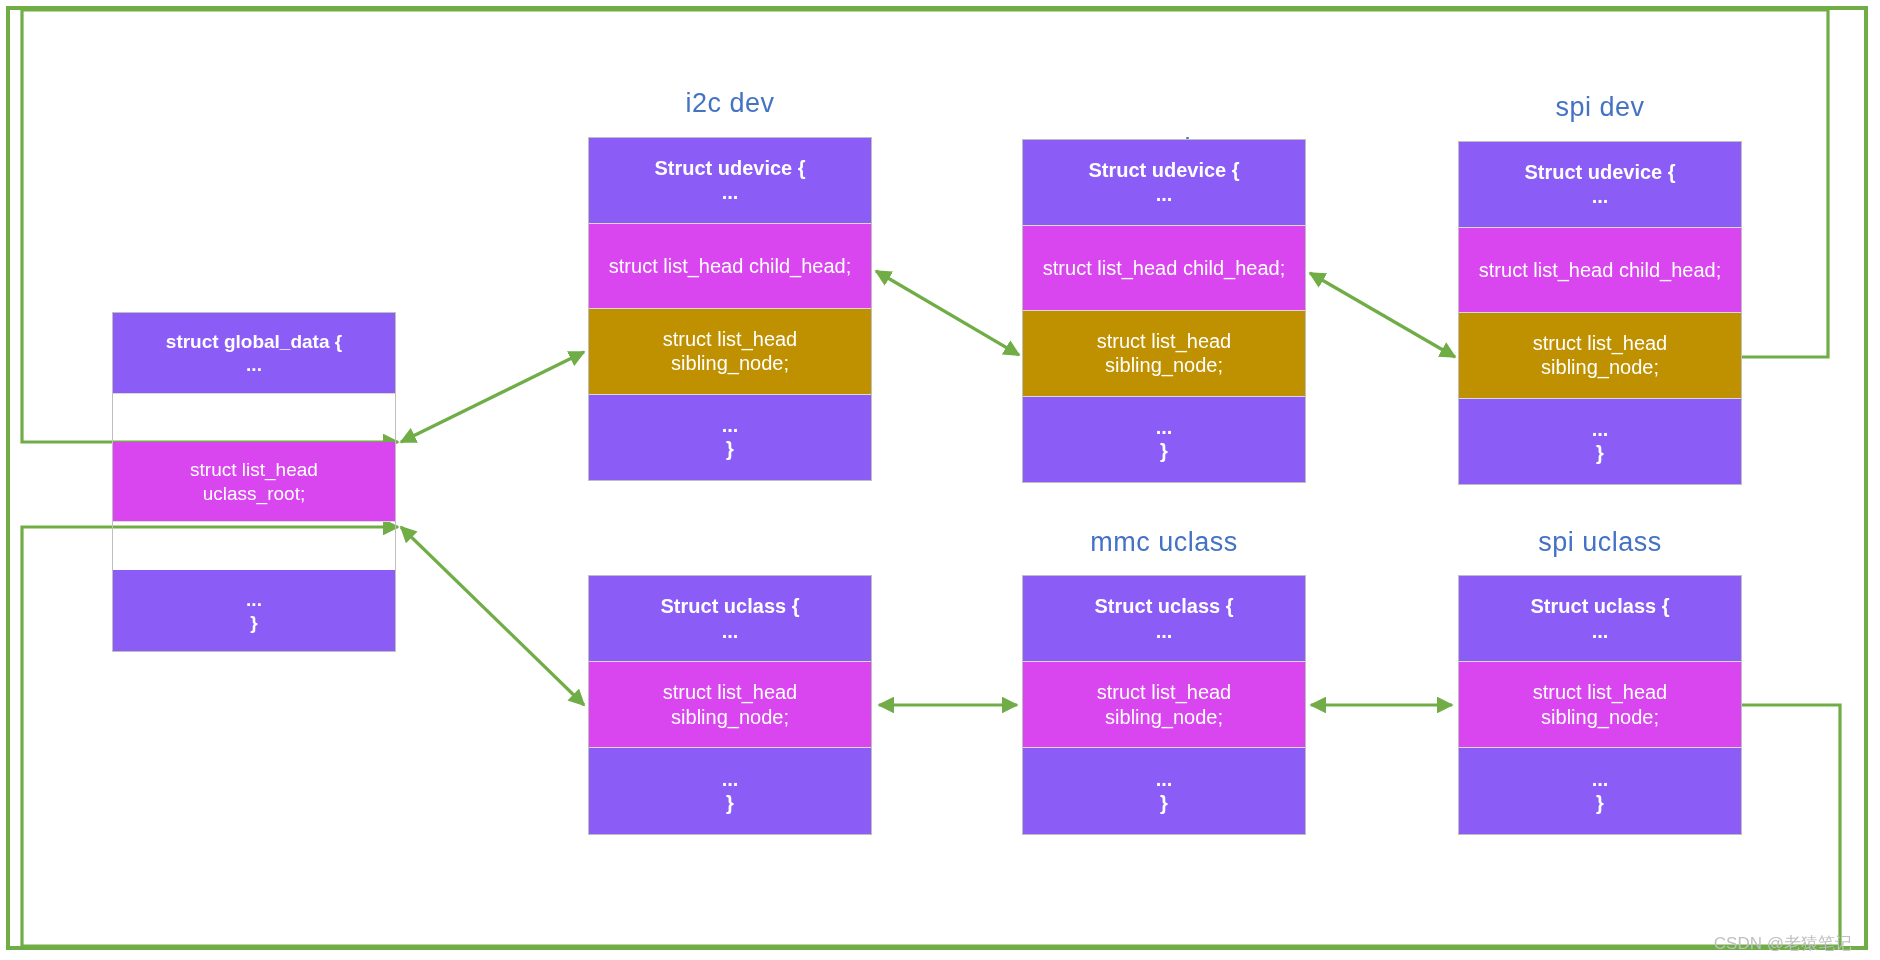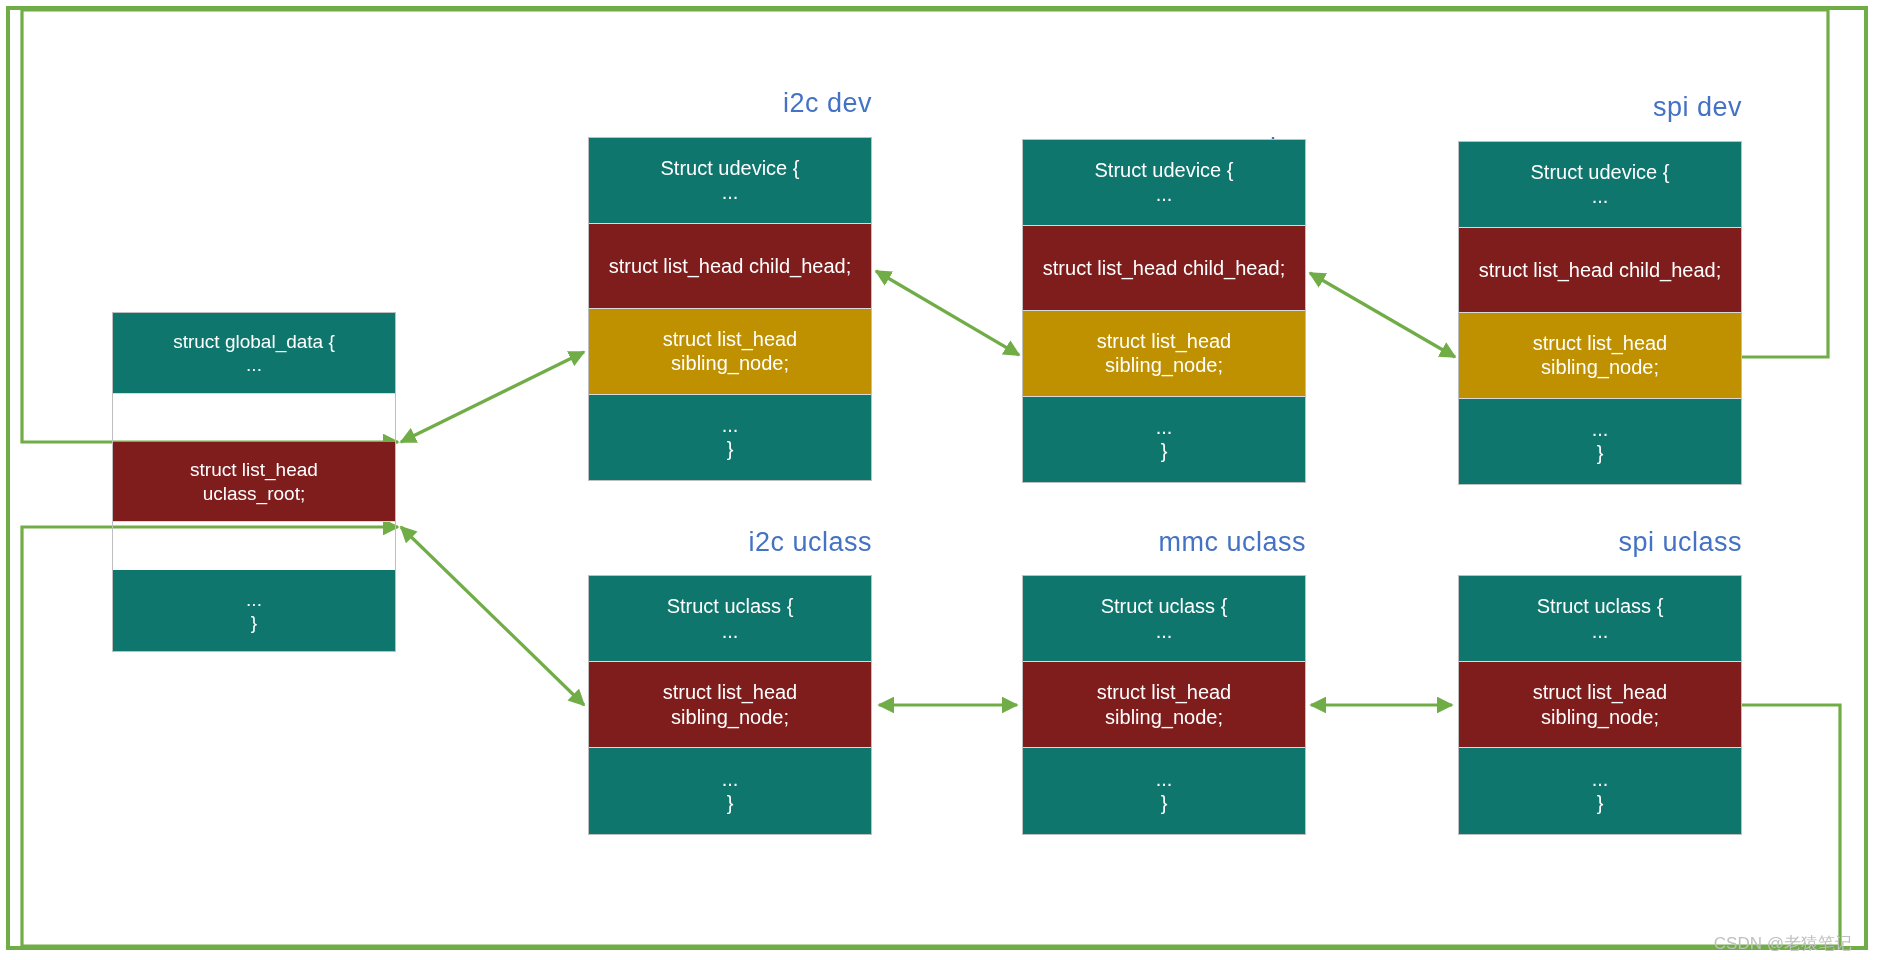--- a/index.html
+++ b/index.html
@@ -15,30 +15,30 @@
   
   #wires{position:absolute;left:0;top:0;width:1880px;height:960px;pointer-events:none;}
 
   
   .sbox{position:absolute;box-sizing:border-box;border:1px solid #BFBFBF;
         display:flex;flex-direction:column;}
   .srow{display:flex;flex-direction:column;align-items:center;justify-content:center;
         color:#ffffff;text-align:center;line-height:1.22;box-sizing:border-box;
         border-bottom:1px solid #D9D9D9;overflow:hidden;}
   .srow:last-child{border-bottom:none;}
-  .blue{background:#0f766e;}
-  .orange{background:#7f1d1d;}
+  .blue{background:#8b5cf6;font-weight:bold;}
+  .orange{background:#d946ef;}
   .gold{background:#BF9000;}
   .srow .ln{display:block;white-space:nowrap;}
   .f20{font-size:20px;}
   .f19{font-size:19px;}
 
   
   .cap{position:absolute;color:#4472C4;font-size:27px;white-space:nowrap;
-       text-align:right;letter-spacing:.5px;}
+       text-align:center;letter-spacing:.5px;}
 
   
   #wm{position:absolute;right:28px;bottom:5px;color:#BFBFBF;font-size:17px;
       font-family:"Liberation Sans","DejaVu Sans",sans-serif;white-space:nowrap;}
 </style>
 </head>
 <body>
 
 <div id="stage">
 
@@ -136,21 +136,20 @@
     <div class="srow gold" style="height:86px;">
       <span class="ln f20">struct list_head</span>
       <span class="ln f20">sibling_node;</span>
     </div>
     <div class="srow blue" style="height:86px;">
       <span class="ln f20">...</span>
       <span class="ln f20">}</span>
     </div>
   </div>
 
-  <div class="cap" style="left:588px;top:527px;width:284px;">i2c  uclass</div>
   <div class="cap" style="left:1022px;top:527px;width:284px;">mmc  uclass</div>
   <div class="cap" style="left:1458px;top:527px;width:284px;">spi  uclass</div>
 
   <div class="sbox" style="left:588px;top:575px;width:284px;height:260px;">
     <div class="srow blue" style="height:86px;">
       <span class="ln f20">Struct uclass {</span>
       <span class="ln f20">...</span>
     </div>
     <div class="srow orange" style="height:86px;">
       <span class="ln f20">struct list_head</span>

